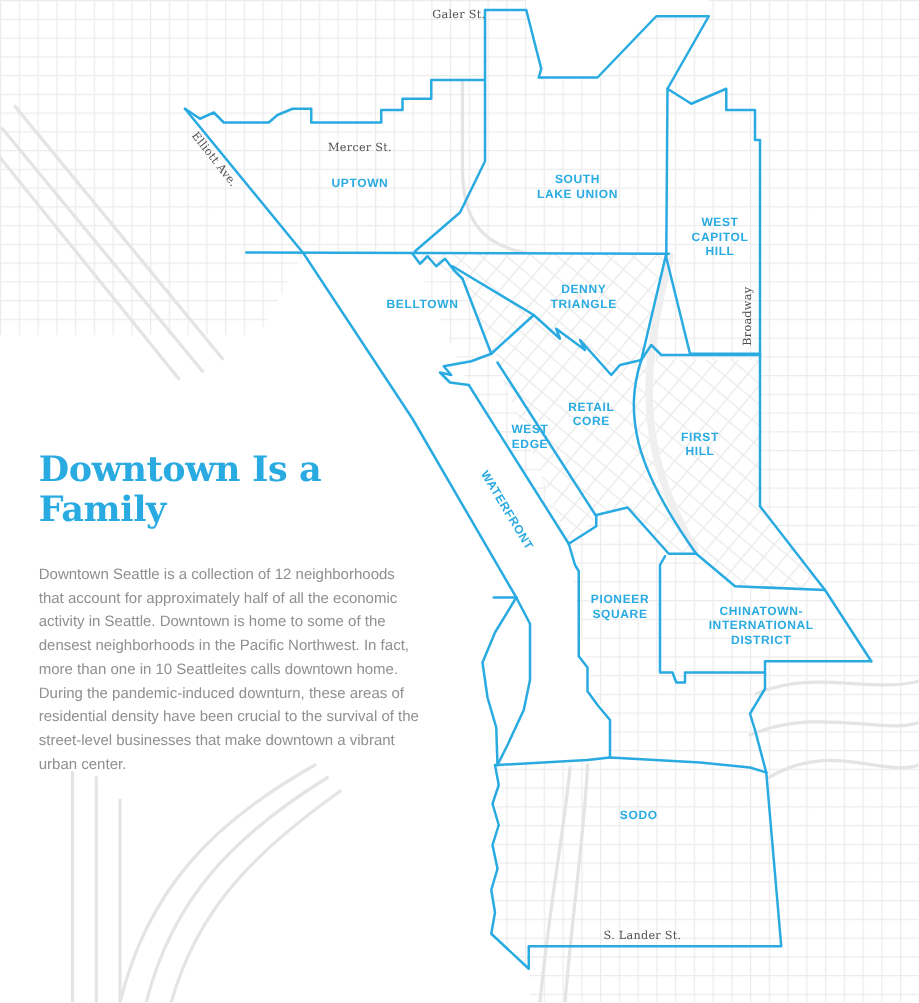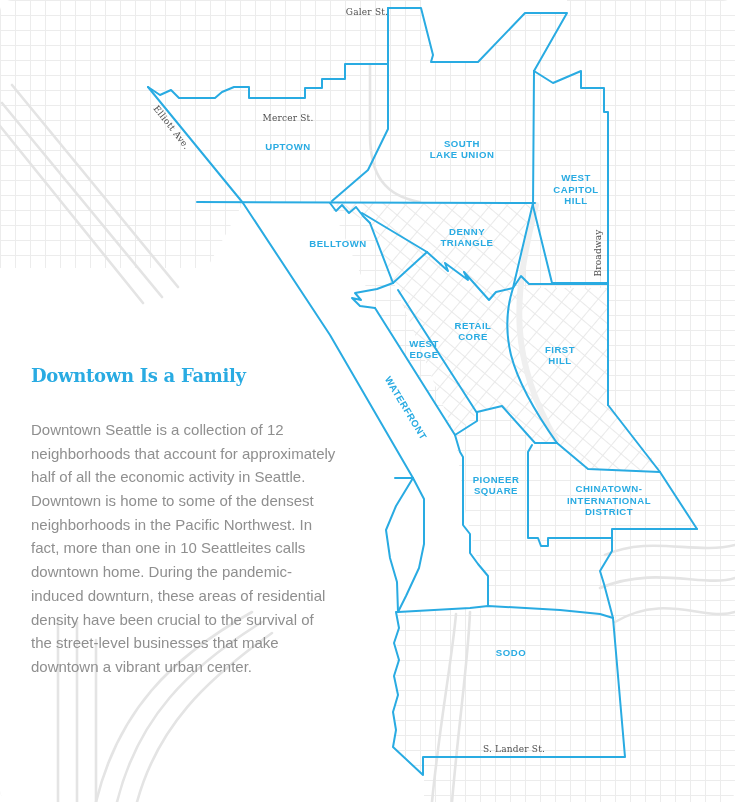--- a/index.html
+++ b/index.html
@@ -1,25 +1,25 @@
 <!DOCTYPE html>
 <html><head>
 <meta charset="utf-8">
 <style>
   html,body{margin:0;padding:0;background:#fff;}
   #stage{position:relative;width:735px;height:802px;overflow:hidden;background:#fff;
-         font-family:"Liberation Sans",sans-serif;border-radius:12px;}
+         font-family:"Liberation Sans",sans-serif;}
   #map-svg{position:absolute;left:0;top:0;}
   .nlabel{font-family:"Liberation Sans",sans-serif;font-weight:bold;font-size:9.6px;
           letter-spacing:.5px;text-anchor:middle;}
   .slabel{font-family:"DejaVu Serif",serif;font-size:9px;text-anchor:middle;letter-spacing:.2px;}
   #text-block{position:absolute;left:31px;top:360px;width:312px;}
-  #page-title{font-family:"DejaVu Serif",serif;font-weight:bold;font-size:18px;line-height:32px;
+  #page-title{font-family:"DejaVu Serif",serif;font-weight:bold;font-size:28px;line-height:32px;
               letter-spacing:-.3px;margin:0 0 26px 0;}
-  #page-body{font-size:15px;line-height:1.58;margin:0;width:306px;}
+  #page-body{font-size:12px;line-height:1.58;margin:0;width:306px;}
 </style>
 </head>
 <body>
 
 <div id="stage">
 
   <svg id="map-svg" width="735" height="802" viewBox="0 0 735 802">
     <defs>
       <pattern id="gA" width="15" height="15" patternUnits="userSpaceOnUse">
         <path d="M15,0 H0 V15" fill="none" stroke="#ececec" stroke-width="2"></path>

